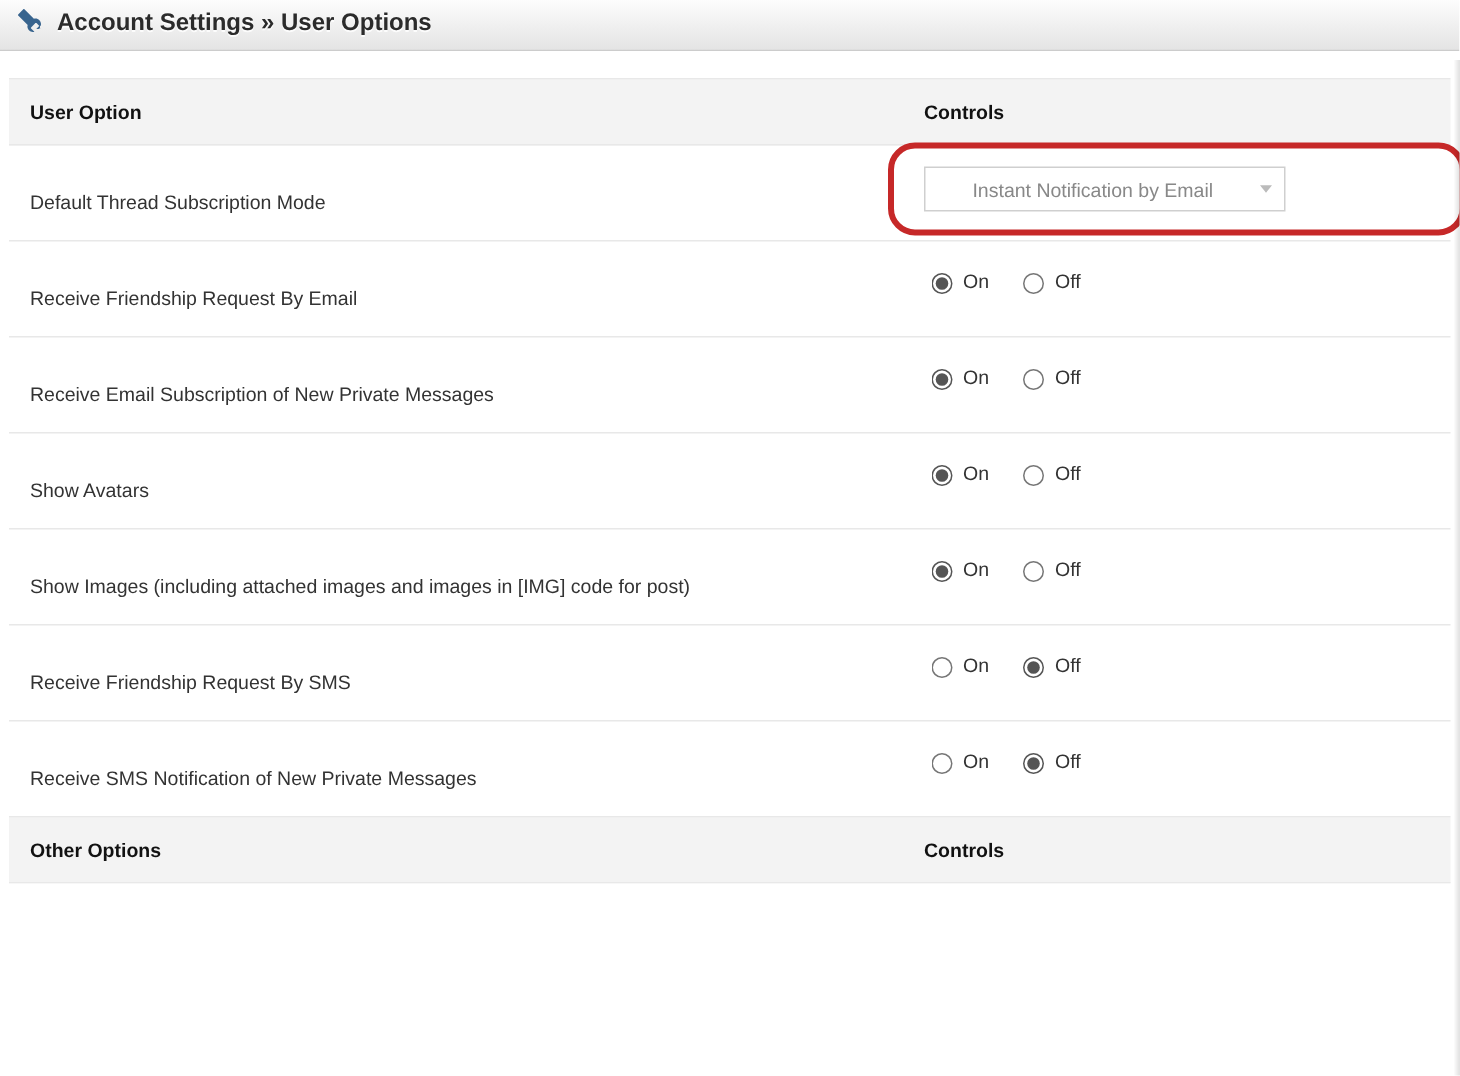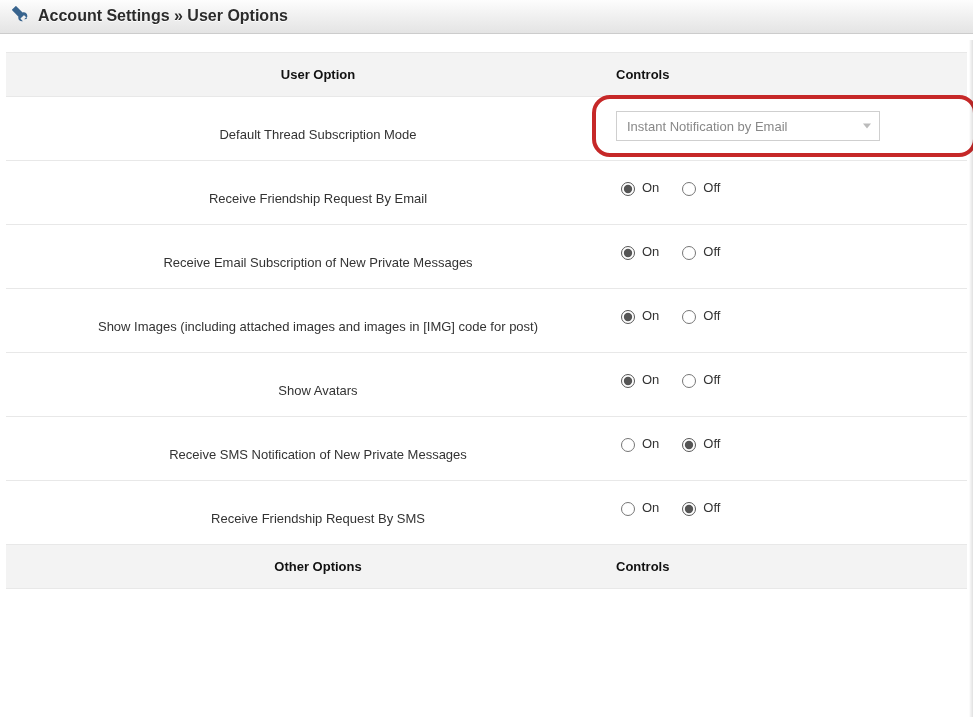--- a/index.html
+++ b/index.html
@@ -50,21 +50,20 @@
   .table td, .table th {
     text-align: left;
     padding: 0;
   }
   .table .col-option {
     width: 610px;
     padding: 30px 0 18px 14px;
     vertical-align: top;
     font-size: 13px;
     color: #333;
-    text-align: center;
   }
   .table .col-controls {
     padding: 14px 8px 14px 0;
     vertical-align: top;
   }
   .table .section-header .col-option,
   .table .section-header .col-controls {
     padding-top: 14px;
     padding-bottom: 14px;
     font-weight: bold;
@@ -98,31 +97,32 @@
     position: absolute;
     border: 4px solid #c62828;
     border-radius: 18px;
     pointer-events: none;
     top: -16px;
     left: -24px;
     right: -18px;
     bottom: -16px;
   }
   .fake-select {
-    width: 264px;
+    width: 241px;
     height: 30px;
     border: 1px solid #cfcfcf;
     background: #fff;
     display: flex;
     align-items: center;
     padding: 0 26px 0 10px;
     color: #888;
     font-size: 13px;
     position: relative;
     cursor: pointer;
+    justify-content: center;
   }
   .fake-select .chev {
     position: absolute;
     right: 8px;
     top: 50%;
     transform: translateY(-50%);
     width: 0; height: 0;
     border-left: 4px solid transparent;
     border-right: 4px solid transparent;
     border-top: 5px solid #bbb;
@@ -197,78 +197,78 @@
           <label>
                 <input type="radio" name="email_pm" style="">
                 <span>Off</span>
               </label>
         </div>
       </td>
     </tr>
 
 
     <tr>
+      <td class="col-option">Show Avatars</td>
+      <td class="col-controls">
+        <div class="radio-group">
+          <label>
+                <input type="radio" name="show_avatars" checked="" style="">
+                <span>On</span>
+              </label>
+          <label>
+                <input type="radio" name="show_avatars" style="">
+                <span>Off</span>
+              </label>
+        </div>
+      </td>
+    </tr>
+
+    <tr>
       <td class="col-option">Show Images (including attached images and images in [IMG] code for post)</td>
       <td class="col-controls">
         <div class="radio-group">
           <label>
                 <input type="radio" name="show_images" checked="" style="">
                 <span>On</span>
               </label>
           <label>
                 <input type="radio" name="show_images" style="">
                 <span>Off</span>
               </label>
         </div>
       </td>
     </tr>
 
-    <tr>
-      <td class="col-option">Show Avatars</td>
-      <td class="col-controls">
-        <div class="radio-group">
-          <label>
-                <input type="radio" name="show_avatars" checked="" style="">
-                <span>On</span>
-              </label>
-          <label>
-                <input type="radio" name="show_avatars" style="">
-                <span>Off</span>
-              </label>
-        </div>
-      </td>
-    </tr>
-
+
+    <tr>
+      <td class="col-option">Receive Friendship Request By SMS</td>
+      <td class="col-controls">
+        <div class="radio-group">
+          <label>
+                <input type="radio" name="friend_req_sms" style="">
+                <span>On</span>
+              </label>
+          <label>
+                <input type="radio" name="friend_req_sms" checked="" style="">
+                <span>Off</span>
+              </label>
+        </div>
+      </td>
+    </tr>
 
     <tr>
       <td class="col-option">Receive SMS Notification of New Private Messages</td>
       <td class="col-controls">
         <div class="radio-group">
           <label>
                 <input type="radio" name="sms_pm" style="">
                 <span>On</span>
               </label>
           <label>
                 <input type="radio" name="sms_pm" checked="" style="">
-                <span>Off</span>
-              </label>
-        </div>
-      </td>
-    </tr>
-
-    <tr>
-      <td class="col-option">Receive Friendship Request By SMS</td>
-      <td class="col-controls">
-        <div class="radio-group">
-          <label>
-                <input type="radio" name="friend_req_sms" style="">
-                <span>On</span>
-              </label>
-          <label>
-                <input type="radio" name="friend_req_sms" checked="" style="">
                 <span>Off</span>
               </label>
         </div>
       </td>
     </tr>
 
     <tr class="section-header">
       <td class="col-option">Other Options</td>
       <td class="col-controls">Controls</td>
     </tr>

